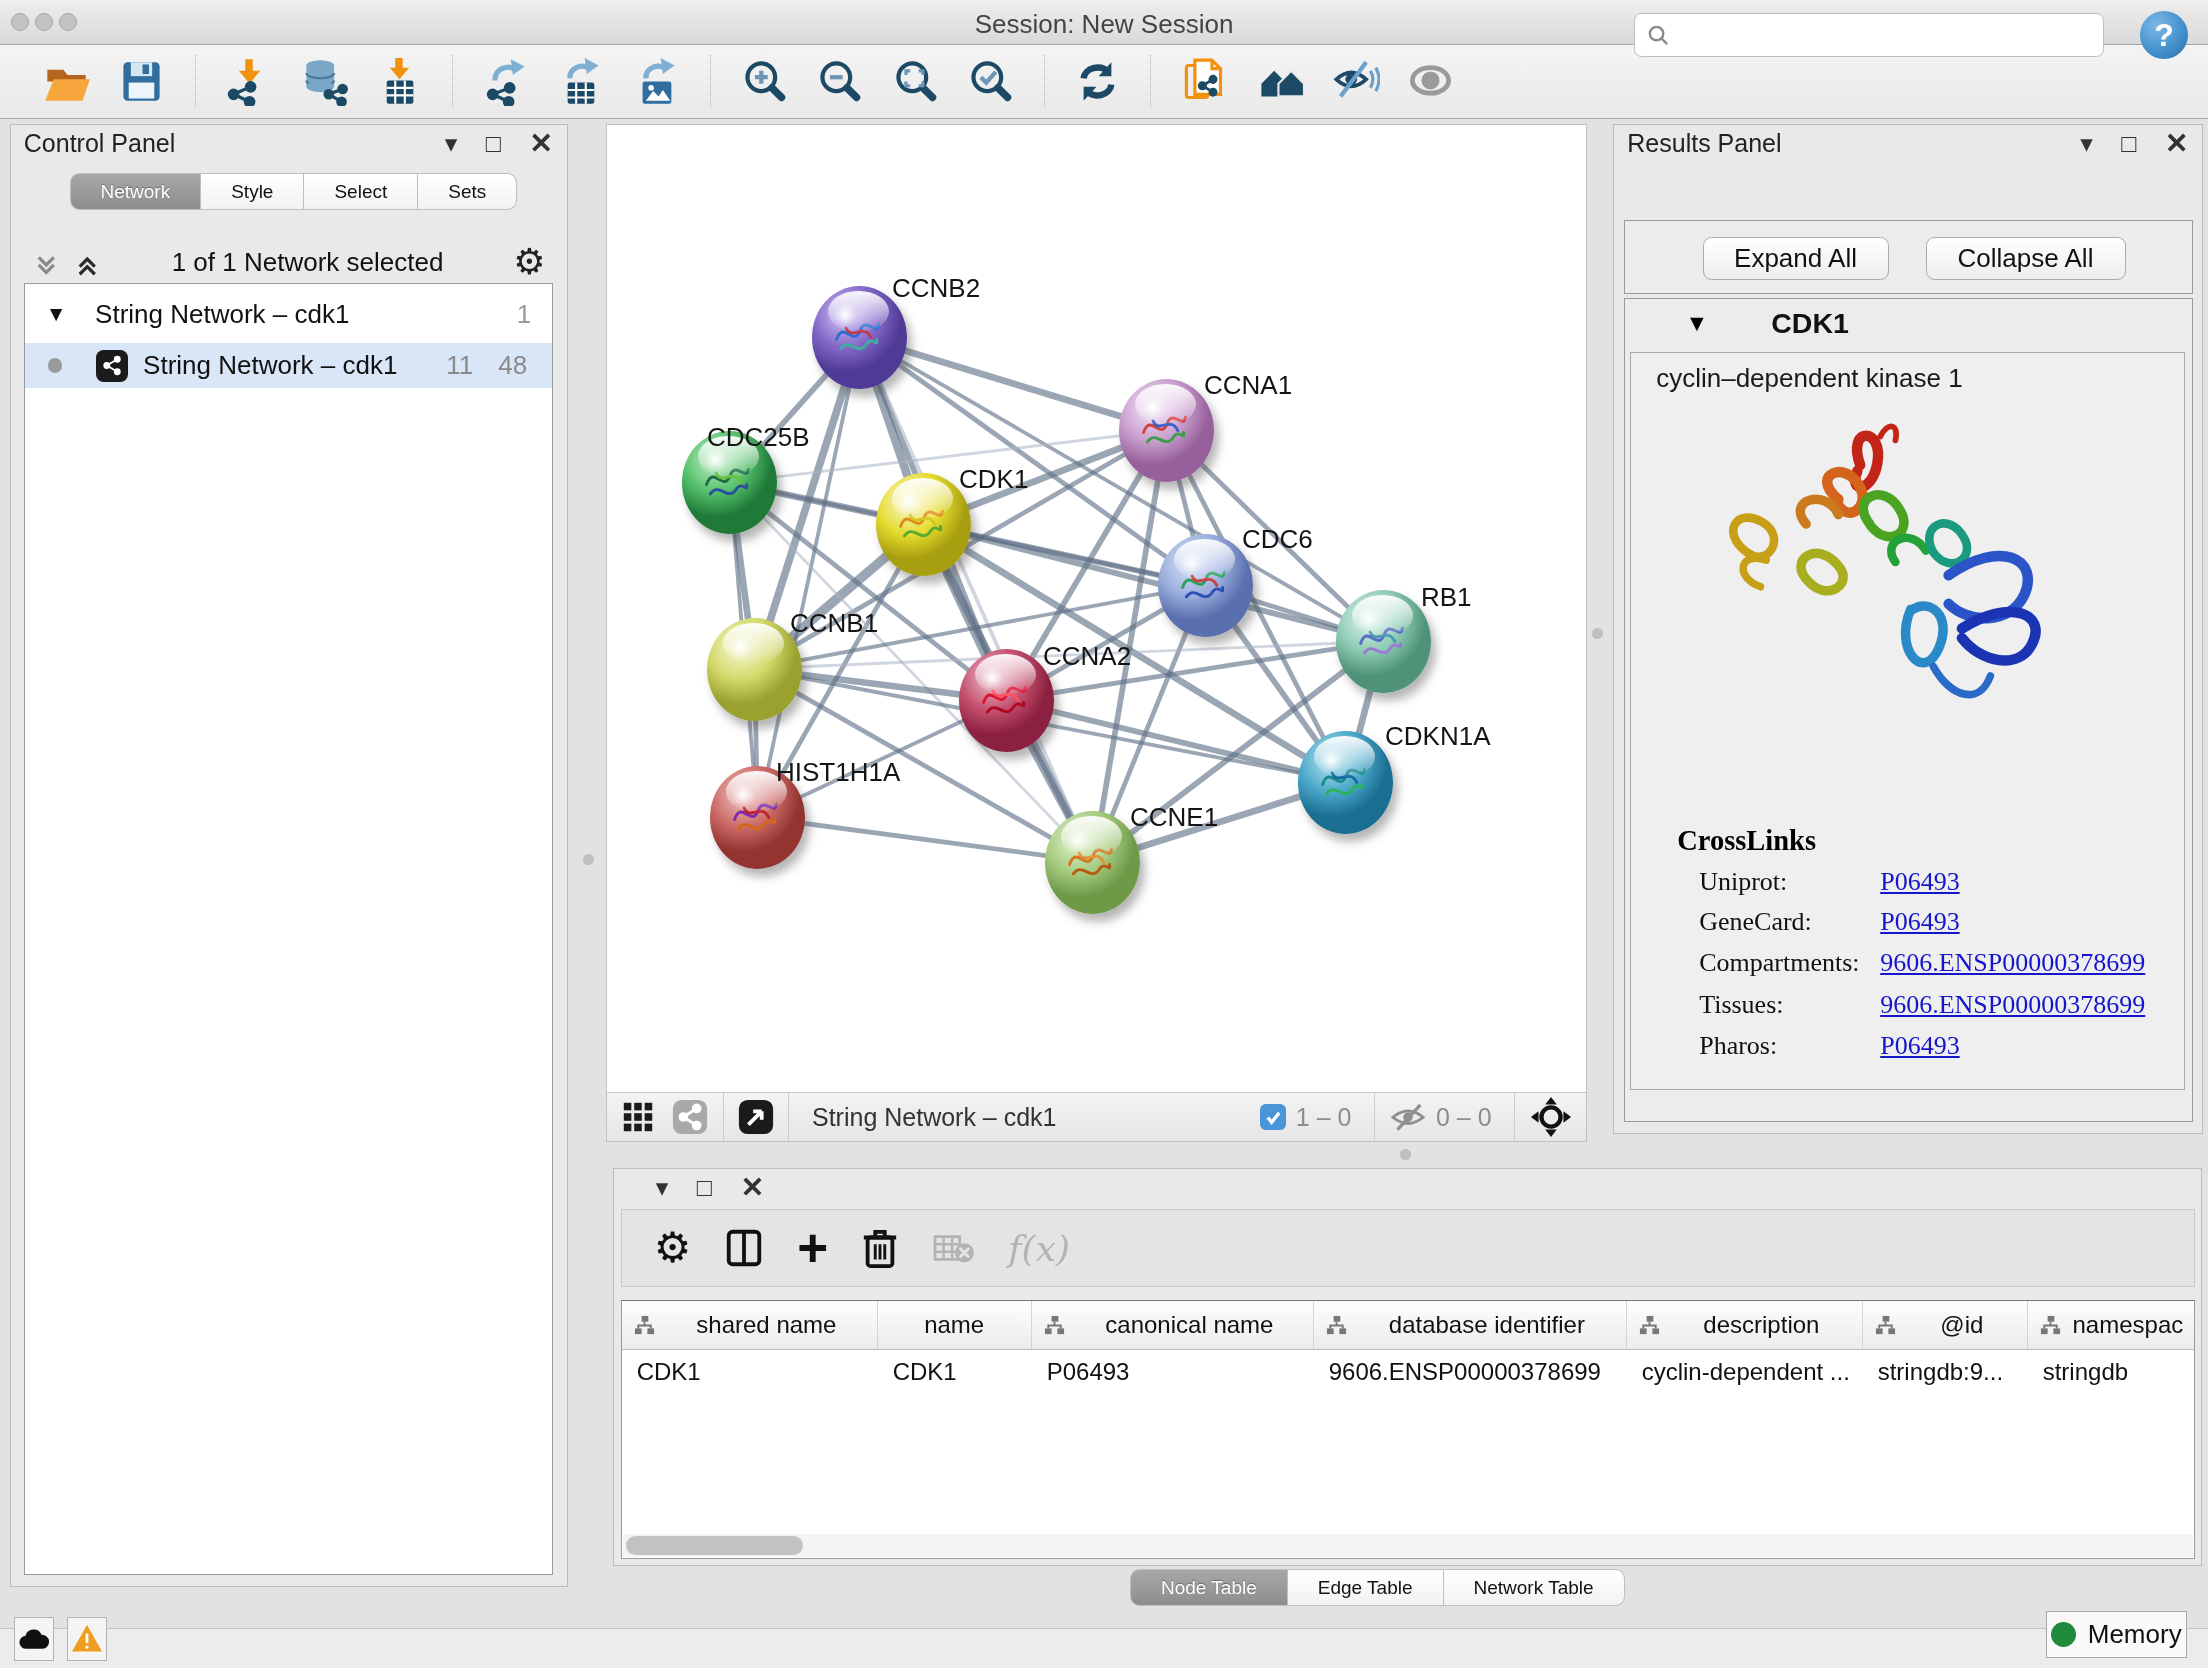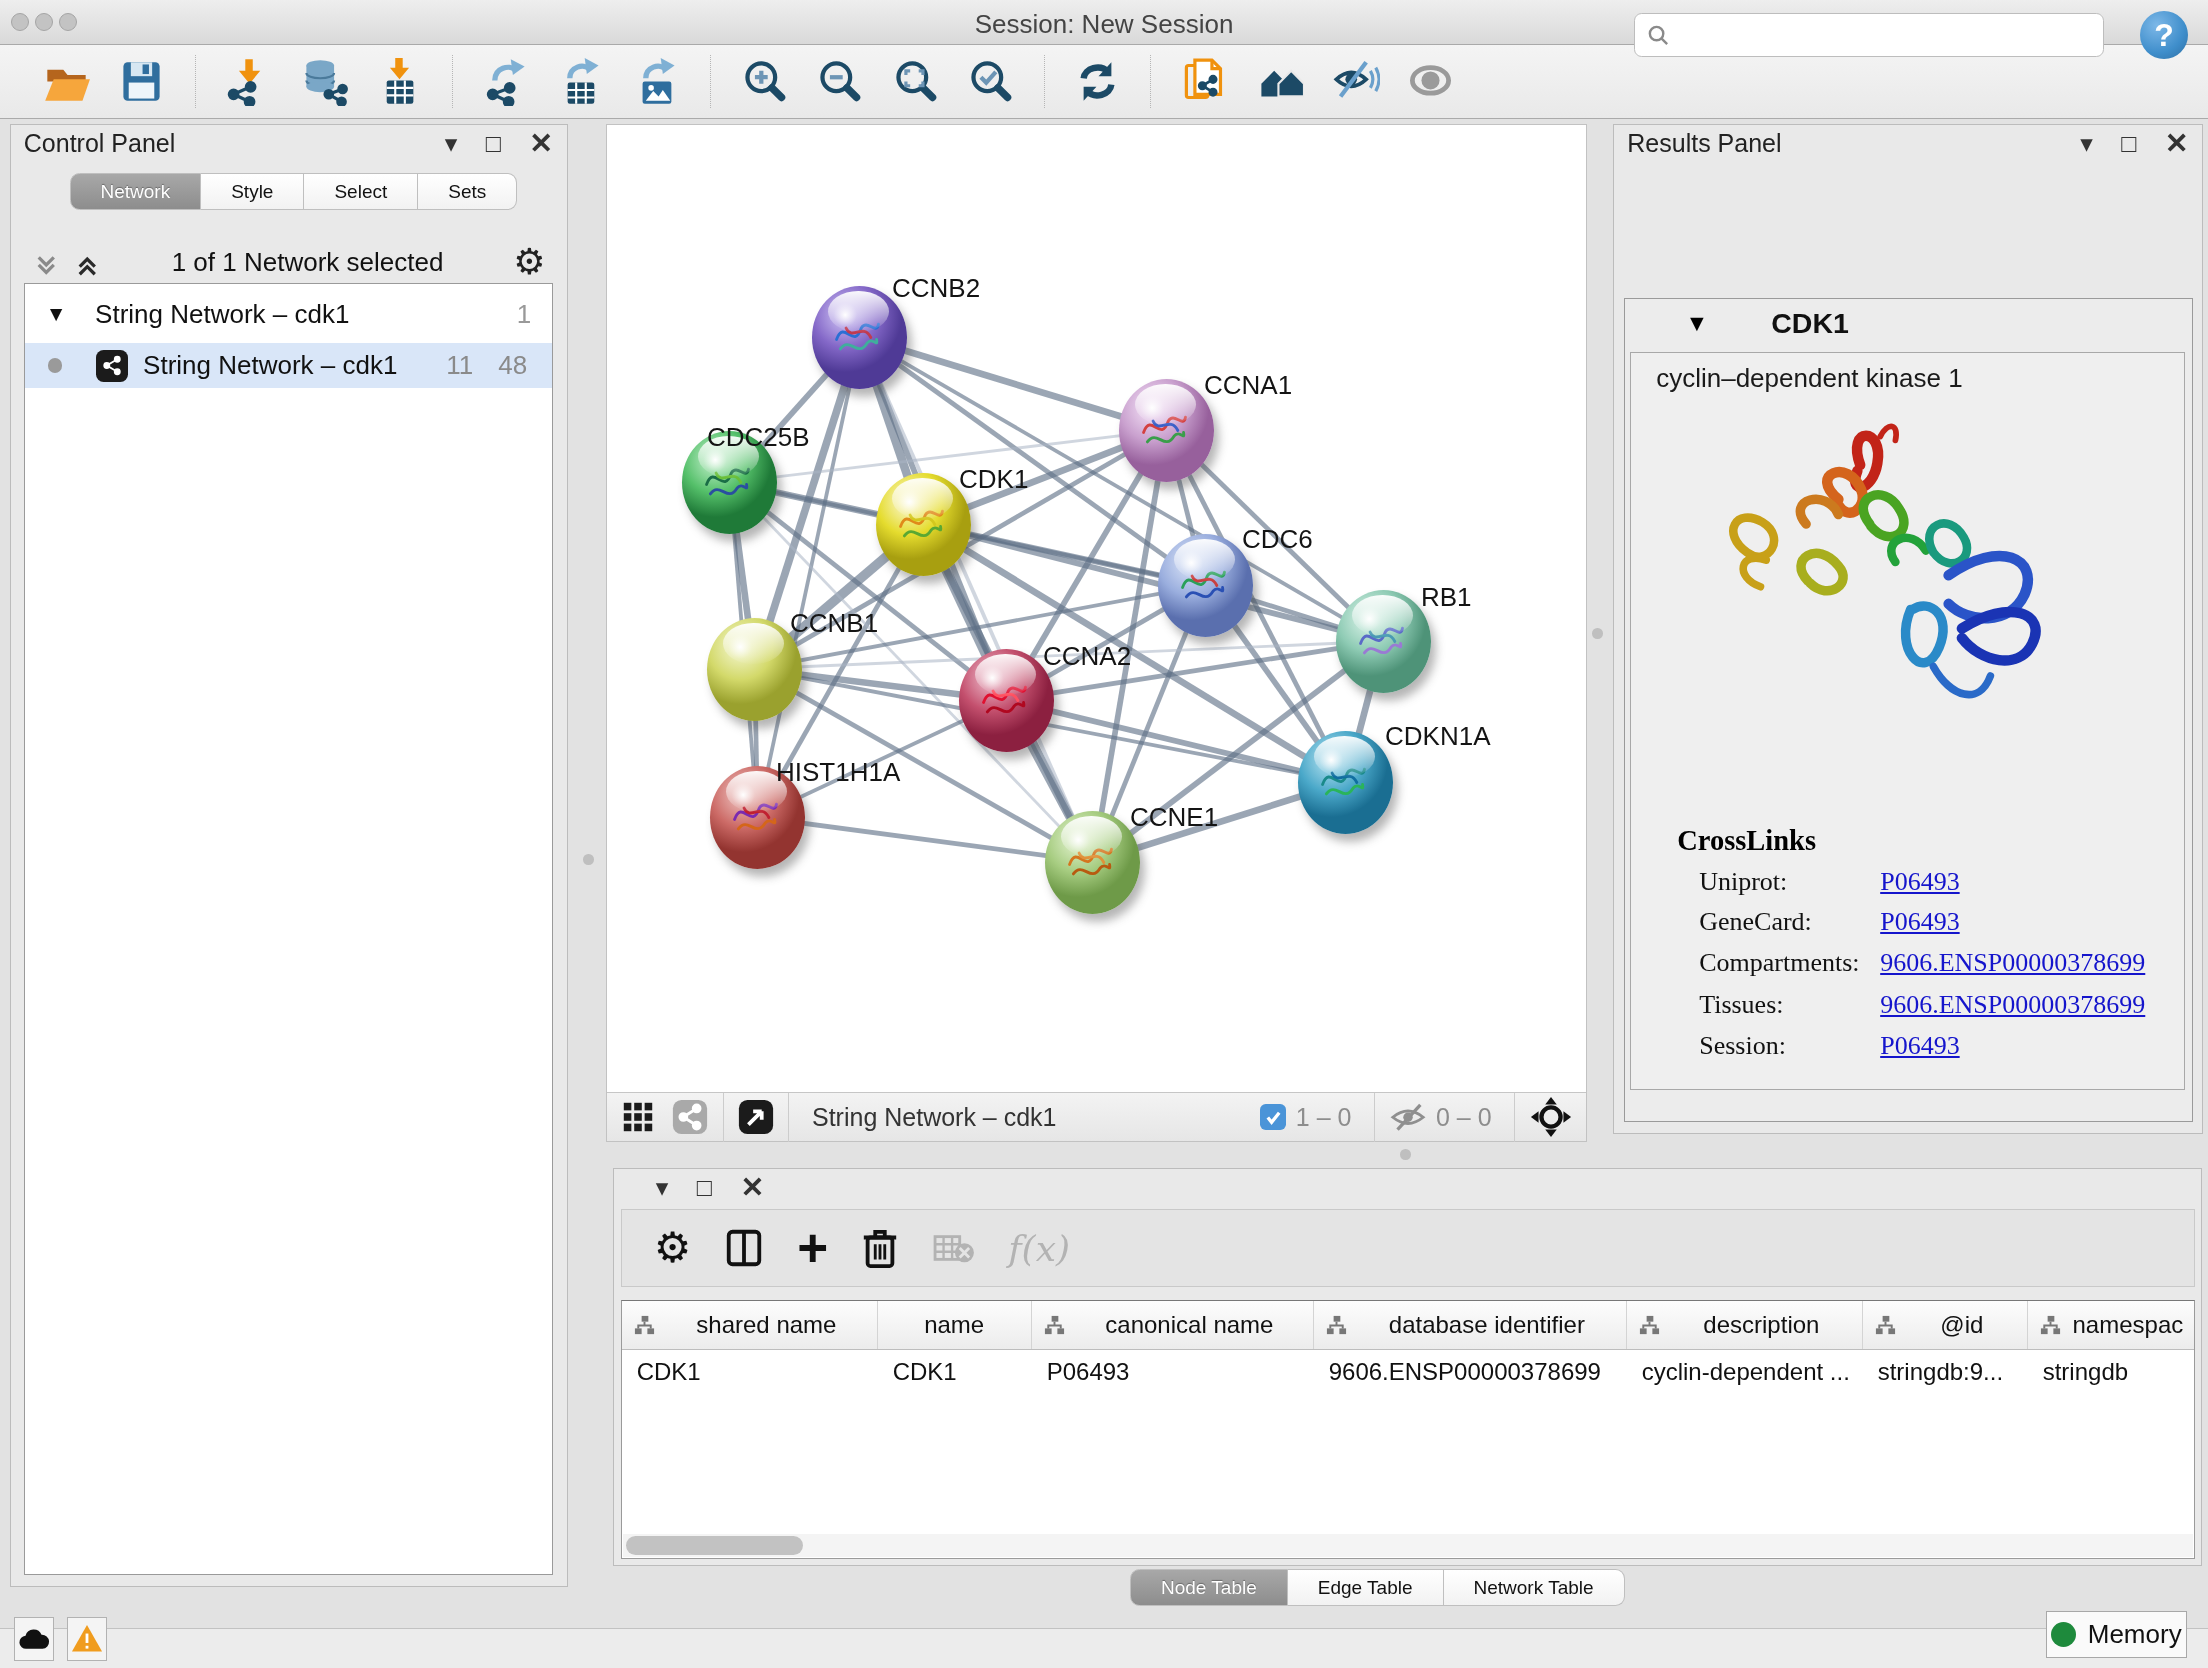--- a/index.html
+++ b/index.html
@@ -533,20 +533,24 @@
   </div>
 </div>
 
 <div id="results-panel" class="panel">
   <div class="panel-header">
     <span class="panel-title">Results Panel</span>
     <span class="ph-btn">▾</span>
     <span class="ph-btn">□</span>
     <span class="ph-btn close">✕</span>
   </div>
+  <div class="rp-box" id="rp-box-buttons">
+    <span class="rp-btn" id="btn-expand">Expand All</span>
+    <span class="rp-btn" id="btn-collapse">Collapse All</span>
+  </div>
   <div class="rp-box" id="rp-box-gene">
     <div id="rp-gene-header">
       <span class="tri">▼</span>
       <span id="rp-gene-name">CDK1</span>
     </div>
     <div id="rp-inner">
       <div id="rp-desc">cyclin–dependent kinase 1</div>
       <svg id="protein-img" width="380" height="328" viewBox="0 0 400 345">
         <g fill="none" stroke-linecap="round">
           <path d="M175 60 C160 18 200 20 193 58 C188 88 162 92 172 66" stroke="#c22418" stroke-width="11"></path>
@@ -576,21 +580,21 @@
       </div>
       <div class="xl-row" style="top:595px">
         <span class="xl-label">Compartments:</span>
         <span class="xl-link">9606.ENSP00000378699</span>
       </div>
       <div class="xl-row" style="top:637px">
         <span class="xl-label">Tissues:</span>
         <span class="xl-link">9606.ENSP00000378699</span>
       </div>
       <div class="xl-row" style="top:678px">
-        <span class="xl-label">Session:</span>
+        <span class="xl-label">Pharos:</span>
         <span class="xl-link">P06493</span>
       </div>
     </div>
   </div>
 </div>
 
 <div id="table-panel" class="panel">
   <div class="panel-header">
     <span class="ph-btn">▾</span>
     <span class="ph-btn">□</span>

